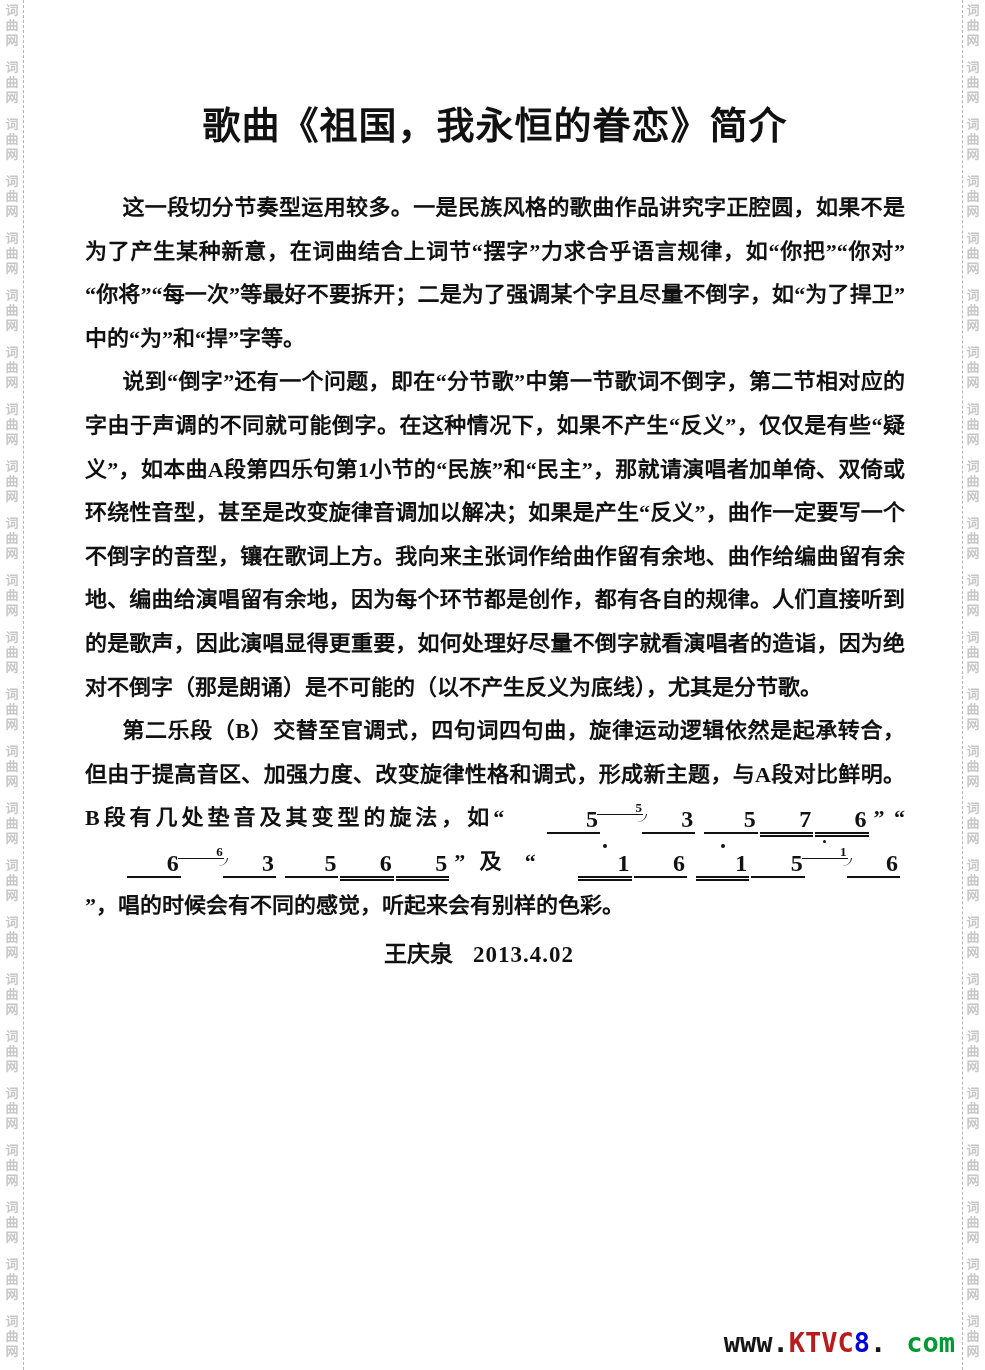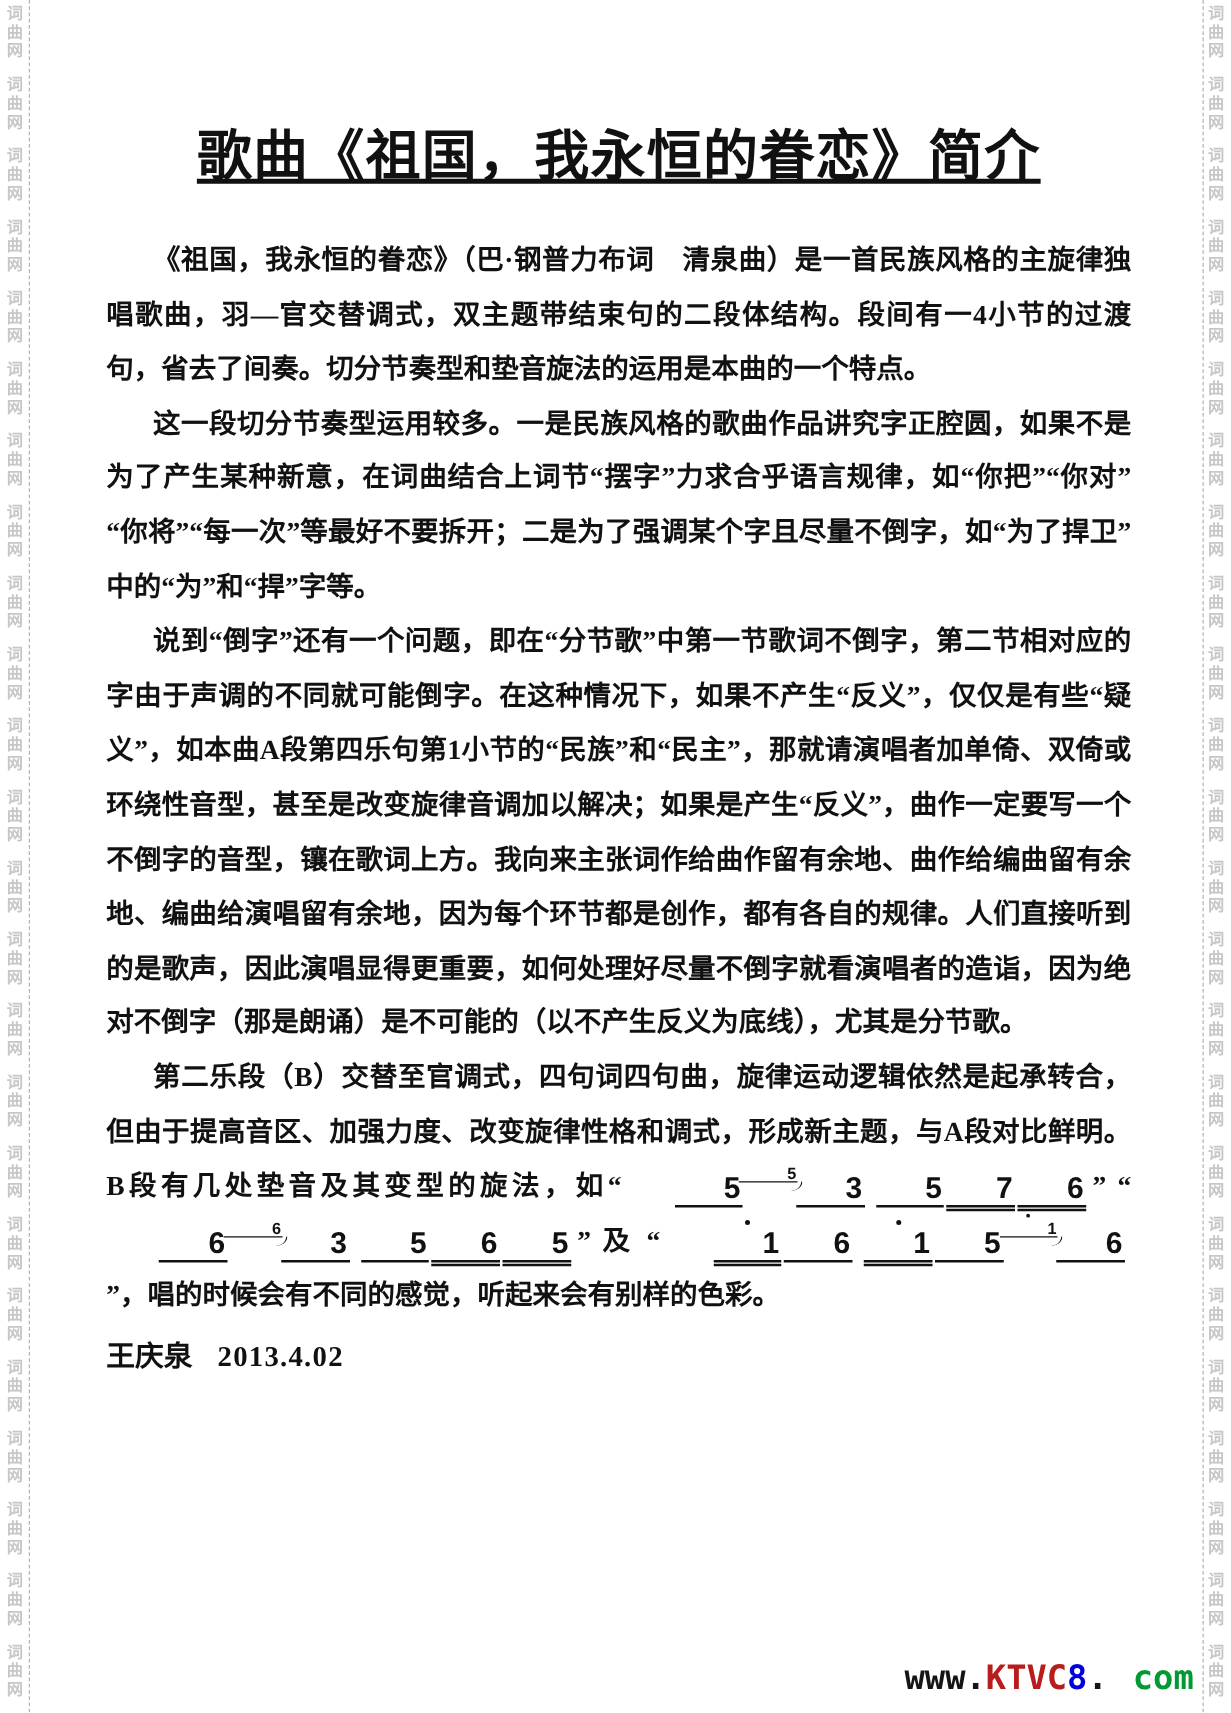--- a/index.html
+++ b/index.html
@@ -35,40 +35,39 @@
   }
   .dash-rule.left  { left: 23px; }
   .dash-rule.right { left: 962px; }
 
   
   .doc {
     position: absolute; left: 85px; top: 104px; width: 820px;
   }
   .doc-title {
     margin: 0 0 38px 0;
-    font-size: 44px; line-height: 44px;
+    font-size: 38px; line-height: 44px;
     font-weight: 700; letter-spacing: 1px;
     text-align: center;
     font-family: "Liberation Sans", sans-serif;
-    text-decoration: underline;
   }
   .body-p {
     margin: 0;
     font-size: 22px;
     line-height: 43.6px;
     font-weight: 600;
     text-align: justify;
     text-indent: 1.7em;
     font-family: "Liberation Serif", serif; 
   }
 
   
   .jp {
     display: inline-block;
-    font-family: Liberation Sans, sans-serif;
+    font-family: Liberation Serif, serif;
     font-weight: 700; font-size: 24px; line-height: 1;
     margin: 0 4px; vertical-align: -2px; white-space: nowrap;
   }
   .jp .note {
     position: relative; display: inline-block;
     padding: 0 2px 1px; margin: 0 1px;
     border-bottom: 2px solid #111;
   }
   .jp .note.gap { margin-right: 8px; }
   .jp .note.u2::after {
@@ -92,21 +91,21 @@
     border-bottom-right-radius: 100% 100%;
   }
   .jp .grace.hi::before {
     content: ''; position: absolute; top: -5px; left: 50%; margin-left: -1.5px;
     width: 3px; height: 3px; border-radius: 50%; background: #111;
   }
 
   
   .signature {
     margin-top: 12px; padding-right: 32px;
-    text-align: left;
+    text-align: center;
     font-size: 23px; line-height: 32px;
     font-family: "Liberation Serif", serif;
   }
   .sig-name { font-weight: 700; }
   .sig-date { margin-left: 20px; font-weight: 600; letter-spacing: 1px; }
 
   
   .site-mark {
     position: absolute; right: 30px; bottom: 14px;
     font-family: "DejaVu Sans Mono", monospace;
@@ -368,21 +367,20 @@
       <div class="wm-group">
         <span>词</span>
         <span>曲</span>
         <span>网</span>
       </div>
     </div>
 
   <div class="doc">
     <h1 class="doc-title">歌曲《祖国，我永恒的眷恋》简介</h1>
 
-    <p class="body-p">《祖国，我永恒的眷恋》（巴·钢普力布词　清泉曲）是一首民族风格的主旋律独唱歌曲，羽—官交替调式，双主题带结束句的二段体结构。段间有一4小节的过渡句，省去了间奏。切分节奏型和垫音旋法的运用是本曲的一个特点。</p>
     <p class="body-p">这一段切分节奏型运用较多。一是民族风格的歌曲作品讲究字正腔圆，如果不是为了产生某种新意，在词曲结合上词节“摆字”力求合乎语言规律，如“你把”“你对”“你将”“每一次”等最好不要拆开；二是为了强调某个字且尽量不倒字，如“为了捍卫”中的“为”和“捍”字等。</p>
     <p class="body-p">说到“倒字”还有一个问题，即在“分节歌”中第一节歌词不倒字，第二节相对应的字由于声调的不同就可能倒字。在这种情况下，如果不产生“反义”，仅仅是有些“疑义”，如本曲A段第四乐句第1小节的“民族”和“民主”，那就请演唱者加单倚、双倚或环绕性音型，甚至是改变旋律音调加以解决；如果是产生“反义”，曲作一定要写一个不倒字的音型，镶在歌词上方。我向来主张词作给曲作留有余地、曲作给编曲留有余地、编曲给演唱留有余地，因为每个环节都是创作，都有各自的规律。人们直接听到的是歌声，因此演唱显得更重要，如何处理好尽量不倒字就看演唱者的造诣，因为绝对不倒字（那是朗诵）是不可能的（以不产生反义为底线），尤其是分节歌。</p>
 
     <p class="body-p">
       <span>第二乐段（B）交替至官调式，四句词四句曲，旋律运动逻辑依然是起承转合，但由于提高音区、加强力度、改变旋律性格和调式，形成新主题，与A段对比鲜明。B段有几处垫音及其变型的旋法，如“</span><span class="jp"><span class="note u1">5</span><span class="grace">5</span><span class="note u1 gap">3</span><span class="note u1">5</span><span class="note u2">7</span><span class="note u2">6</span></span><span>” “</span><span class="jp"><span class="note u1">6</span><span class="grace">6</span><span class="note u1 gap">3</span><span class="note u1">5</span><span class="note u2">6</span><span class="note u2">5</span></span><span>” 及 “</span><span class="jp"><span class="note u2 hi">1</span><span class="note u1 gap">6</span><span class="note u2 hi">1</span><span class="note u1">5</span><span class="grace hi">1</span><span class="note u1">6</span></span><span>”，唱的时候会有不同的感觉，听起来会有别样的色彩。</span>
     </p>
 
     <div class="signature">
       <span class="sig-name">王庆泉</span><span class="sig-date">2013.4.02</span>
     </div>

